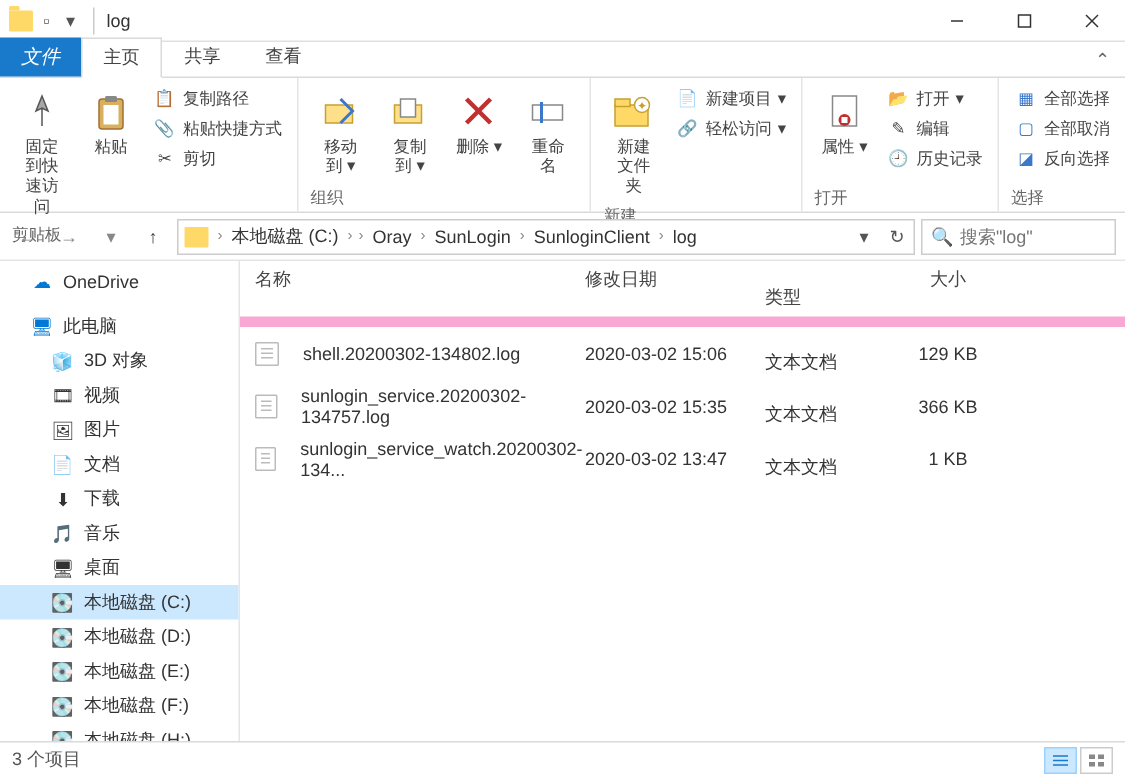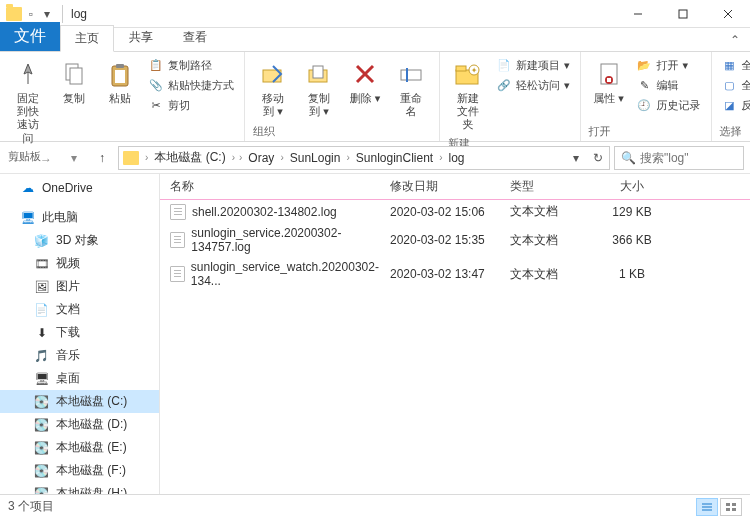--- a/index.html
+++ b/index.html
@@ -8,21 +8,21 @@
 .titlebar { height: 28px; background: #fff; border-bottom: 1px solid #e0e0e0; display: flex; align-items: center; }
 .titlebar .icons { display: flex; align-items: center; gap: 2px; padding-left: 6px; }
 .titlebar .folder-icon { width: 16px; height: 14px; background: #ffd968; border-radius: 1px; display: inline-block; position: relative; }
 .titlebar .folder-icon::before { content: ""; position: absolute; top: -3px; left: 0; width: 7px; height: 3px; background: #ffd968; border-radius: 1px 1px 0 0; }
 .titlebar .sep { width: 1px; height: 18px; background: #ccc; margin: 0 6px; }
 .titlebar .title { font-size: 12px; color: #333; }
 .winctrl { margin-left: auto; display: flex; }
 .winctrl > div { width: 45px; height: 28px; display: flex; align-items: center; justify-content: center; color: #333; }
 
 .tabbar { height: 24px; display: flex; align-items: flex-end; background: #fff; border-bottom: 1px solid #dadada; }
-.tab-file { background: #1979ca; color: #fff; padding: 4px 14px; font-size: 16px; }
+.tab-file { background: #1979ca; color: #fff; padding: 4px 14px; font-size: 13px; font-style: italic; }
 .tab { padding: 4px 14px; font-size: 12px; color: #444; border: 1px solid transparent; }
 .tab.active { border: 1px solid #dadada; border-bottom: 1px solid #fff; background: #fff; margin-bottom: -1px; }
 .collapse { margin-left: auto; padding: 4px 10px; color: #666; }
 
 .ribbon { height: 90px; background: #fff; border-bottom: 1px solid #dadada; display: flex; }
 .rgroup { border-right: 1px solid #e5e5e5; padding: 4px 8px 2px; display: flex; flex-direction: column; justify-content: space-between; }
 .rgroup-label { font-size: 11px; color: #666; margin-top: 2px; }
 .rgroup-body { display: flex; gap: 6px; flex: 1; }
 .rbig { display: flex; flex-direction: column; align-items: center; justify-content: flex-start; gap: 2px; padding: 2px 4px; min-width: 40px; }
 .rbig-icon { width: 32px; height: 32px; display: flex; align-items: center; justify-content: center; }
@@ -44,27 +44,27 @@
 .searchbox input { border: none; outline: none; font-size: 12px; color: #888; width: 100%; background: transparent; }
 
 .content { display: flex; height: 320px; }
 .sidebar { width: 160px; border-right: 1px solid #e5e5e5; overflow-y: auto; padding: 4px 0; }
 .side-item { display: flex; align-items: center; gap: 6px; padding: 3px 6px 3px 20px; font-size: 12px; color: #333; white-space: nowrap; }
 .side-item.indent { padding-left: 34px; }
 .side-item.selected { background: #cce8ff; }
 .side-ico { width: 16px; height: 14px; display: inline-flex; align-items: center; justify-content: center; }
 
 .filepane { flex: 1; display: flex; flex-direction: column; }
-.cols { display: flex; border-bottom: 1px solid #f9a8d4; padding: 4px 0; font-size: 12px; color: #444; }
+.cols { display: flex; border-bottom: 7px solid #f9a8d4; padding: 4px 0; font-size: 12px; color: #444; }
 .col-name { width: 230px; padding-left: 10px; }
 .col-date { width: 120px; }
-.col-type { width: 90px; }
+.col-type { width: 90px; margin-top: 12px; }
 .col-size { width: 80px; text-align: center; padding-right: 16px; }
 .filerow { display: flex; padding: 3px 0; font-size: 12px; color: #333; align-items: center; }
-.filerow .col-name { display: flex; align-items: center; gap: 6px; }
+.filerow .col-name { display: flex; align-items: center; gap: 16px; }
 .file-ico { width: 16px; height: 16px; border: 1px solid #bbb; background: #fff; border-radius: 1px; display: inline-block; position: relative; }
 .file-ico::after { content: ""; position: absolute; left: 3px; right: 3px; top: 3px; height: 1px; background: #bbb; box-shadow: 0 3px 0 #bbb, 0 6px 0 #bbb; }
 
 .statusbar { height: 24px; border-top: 1px solid #dadada; display: flex; align-items: center; padding: 0 8px; font-size: 12px; color: #555; }
 .viewbtns { margin-left: auto; display: flex; gap: 2px; }
 .viewbtn { width: 22px; height: 18px; border: 1px solid #ccc; display: flex; align-items: center; justify-content: center; }
 .viewbtn.active { background: #cce8ff; border-color: #99d1ff; }
 
 svg { display: block; }
 </style>
@@ -112,29 +112,20 @@
   <div class="rgroup">
     <div class="rgroup-body">
       <div class="rbig">
         <div class="rbig-icon">
             <svg width="28" height="28">
               <path d="M14 4 L18 14 L14 12 L10 14 Z M14 12 V24" stroke="#555" fill="#a8a8a8"></path>
             </svg>
           </div>
         <div class="rbig-label" style="white-space:pre-line">固定到快
 速访问</div>
-      </div>
-      <div class="rbig">
-        <div class="rbig-icon">
-            <svg width="28" height="28">
-              <rect x="6" y="4" width="12" height="16" fill="#fff" stroke="#888"></rect>
-              <rect x="10" y="8" width="12" height="16" fill="#fff" stroke="#888"></rect>
-            </svg>
-          </div>
-        <div class="rbig-label">复制</div>
       </div>
       <div class="rbig">
         <div class="rbig-icon">
             <svg width="28" height="28">
               <rect x="6" y="6" width="16" height="20" rx="2" fill="#d8b060" stroke="#a07030"></rect>
               <rect x="10" y="4" width="8" height="4" rx="1" fill="#888"></rect>
               <rect x="9" y="10" width="10" height="13" fill="#fff"></rect>
             </svg>
           </div>
         <div class="rbig-label">粘贴</div>

